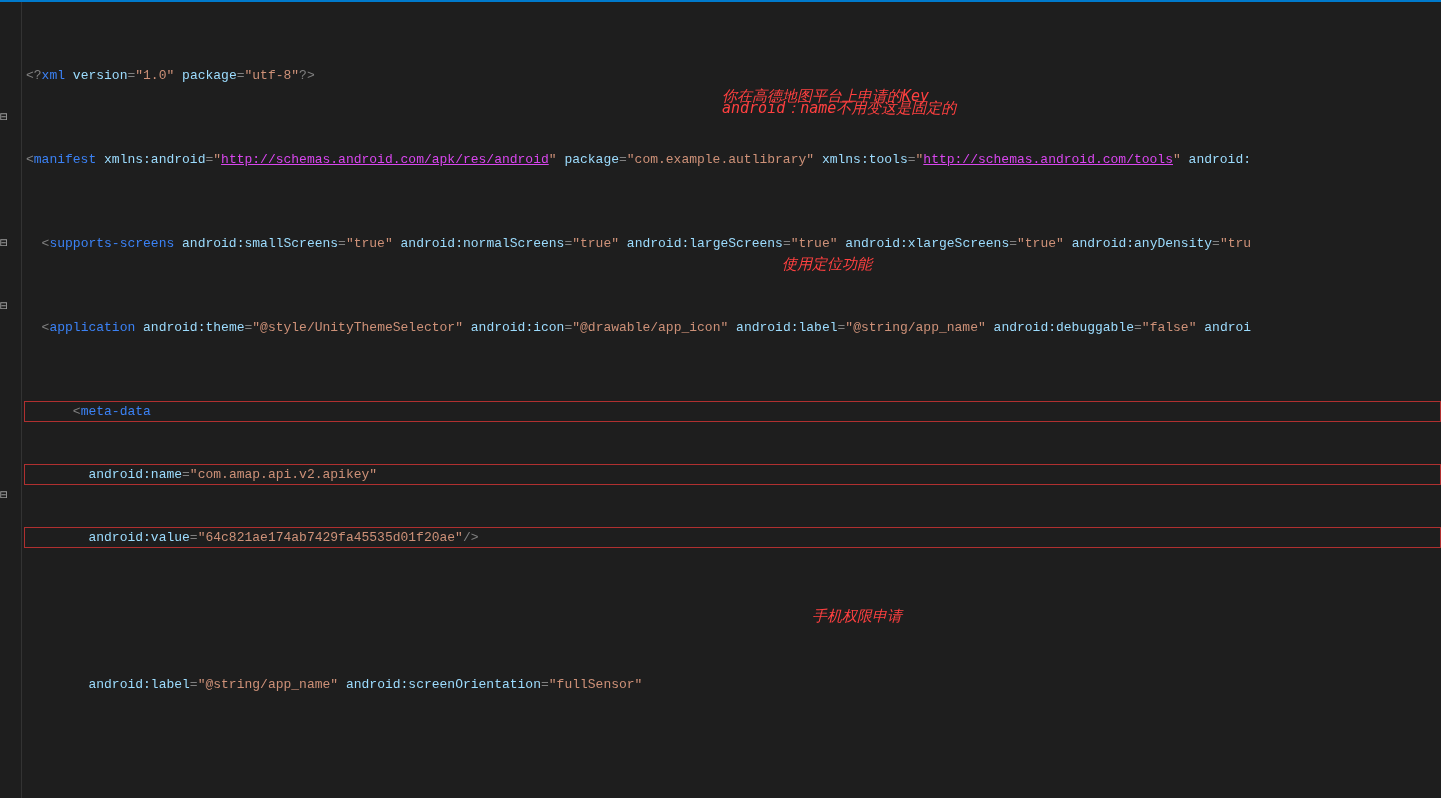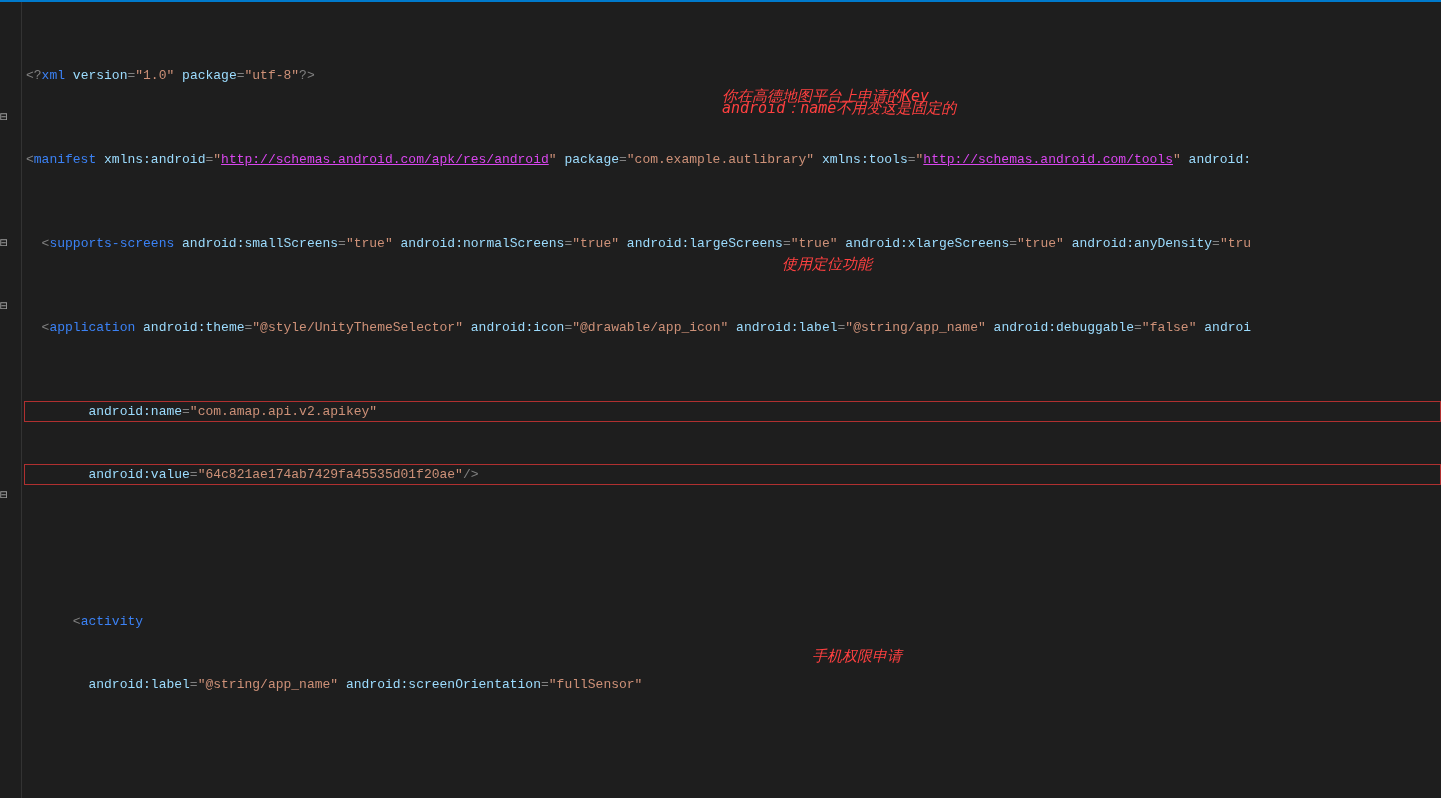--- a/index.html
+++ b/index.html
@@ -89,27 +89,27 @@
   <div class="code rel">
 
     <div class="line"><span class="t"><span class="br">&lt;?</span><span class="tag">xml</span><span> </span><span class="attr">version</span><span class="br">=</span><span class="str">"1.0"</span><span> </span><span class="attr">package</span><span class="br">=</span><span class="str">"utf-8"</span><span class="br">?&gt;</span></span></div>
 
     <div class="line"><span class="t"><span class="br">&lt;</span><span class="tag">manifest</span><span> </span><span class="attr">xmlns:android</span><span class="br">=</span><span class="str">"<span class="link">http://schemas.android.com/apk/res/android</span>"</span><span> </span><span class="attr">package</span><span class="br">=</span><span class="str">"<span>com.example.autlibrary</span>"</span><span> </span><span class="attr">xmlns:tools</span><span class="br">=</span><span class="str">"<span class="link">http://schemas.android.com/tools</span>"</span><span> </span><span class="attr">android:</span></span></div>
 
     <div class="line"><span class="t">  <span class="br">&lt;</span><span class="tag">supports-screens</span><span> </span><span class="attr">android:smallScreens</span><span class="br">=</span><span class="str">"<span>true</span>"</span><span> </span><span class="attr">android:normalScreens</span><span class="br">=</span><span class="str">"<span>true</span>"</span><span> </span><span class="attr">android:largeScreens</span><span class="br">=</span><span class="str">"<span>true</span>"</span><span> </span><span class="attr">android:xlargeScreens</span><span class="br">=</span><span class="str">"<span>true</span>"</span><span> </span><span class="attr">android:anyDensity</span><span class="br">=</span><span class="str">"<span>tru</span></span></span></div>
 
     <div class="line"><span class="t">  <span class="br">&lt;</span><span class="tag">application</span><span> </span><span class="attr">android:theme</span><span class="br">=</span><span class="str">"<span>@style/UnityThemeSelector</span>"</span><span> </span><span class="attr">android:icon</span><span class="br">=</span><span class="str">"<span>@drawable/app_icon</span>"</span><span> </span><span class="attr">android:label</span><span class="br">=</span><span class="str">"<span>@string/app_name</span>"</span><span> </span><span class="attr">android:debuggable</span><span class="br">=</span><span class="str">"<span>false</span>"</span><span> </span><span class="attr">androi</span></span></div>
 
+    <div class="line box1"><span class="t">      <span class="br">&lt;</span><span class="tag">meta-data</span></span></div>
     <div class="line box1"><span class="t">        <span class="attr">android:name</span><span class="br">=</span><span class="str">"<span>com.amap.api.v2.apikey</span>"</span></span></div>
     <div class="line box1"><span class="t">        <span class="attr">android:value</span><span class="br">=</span><span class="str">"<span>64c821ae174ab7429fa45535d01f20ae</span>"</span><span class="br">/&gt;</span></span></div>
 
     <div class="anno" style="left:700px; top:84px;">你在高德地图平台上申请的Key</div>
     <div class="anno" style="left:700px; top:96px;">android：name不用变这是固定的</div>
 
-    <div class="line"><span class="t">      <span class="br">&lt;</span><span class="tag">activity</span></span></div>
     <div class="line"><span class="t">        <span class="attr">android:label</span><span class="br">=</span><span class="str">"<span>@string/app_name</span>"</span><span> </span><span class="attr">android:screenOrientation</span><span class="br">=</span><span class="str">"<span>fullSensor</span>"</span></span></div>
     
     
 
     
 
     
     <div class="anno" style="left:760px; top:252px;">使用定位功能</div>
 
     
@@ -121,18 +121,18 @@
     
     
 
     
     
     
     
     
 
     
-    <div class="anno" style="left:790px; top:644px;">手机权限申请</div>
+    <div class="anno" style="left:790px; top:604px;">手机权限申请</div>
 
     
 
   </div>
 </div>
 
 </body></html>

